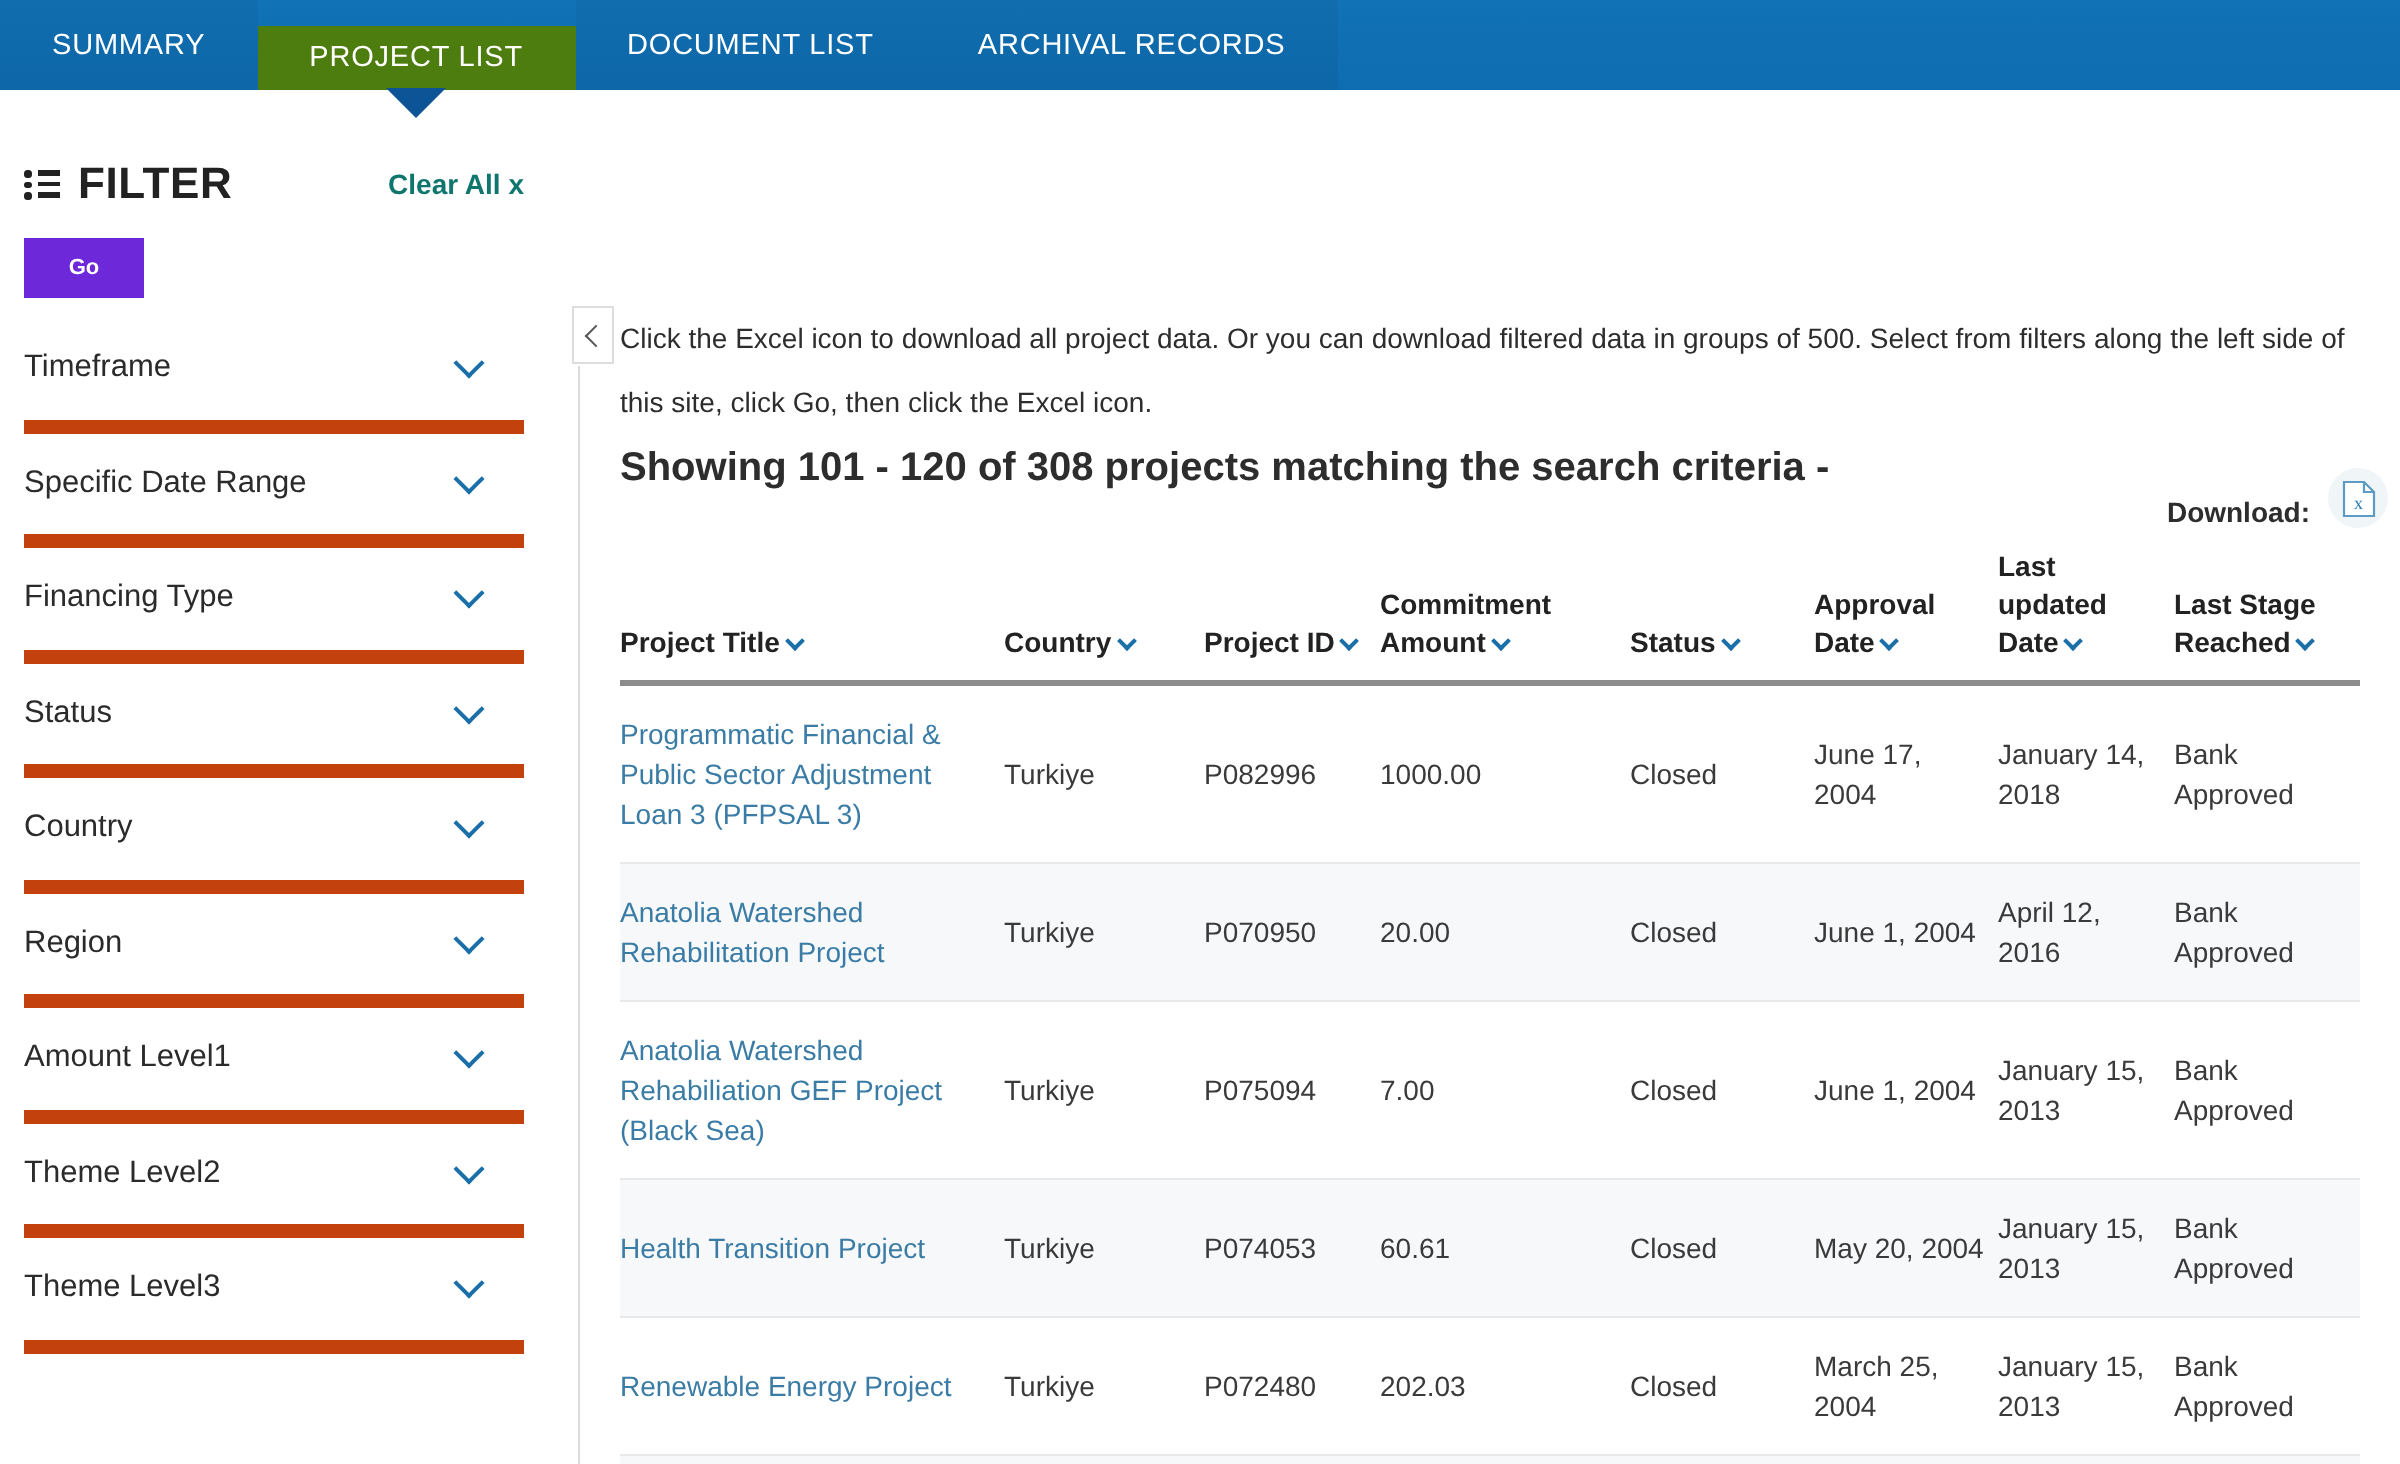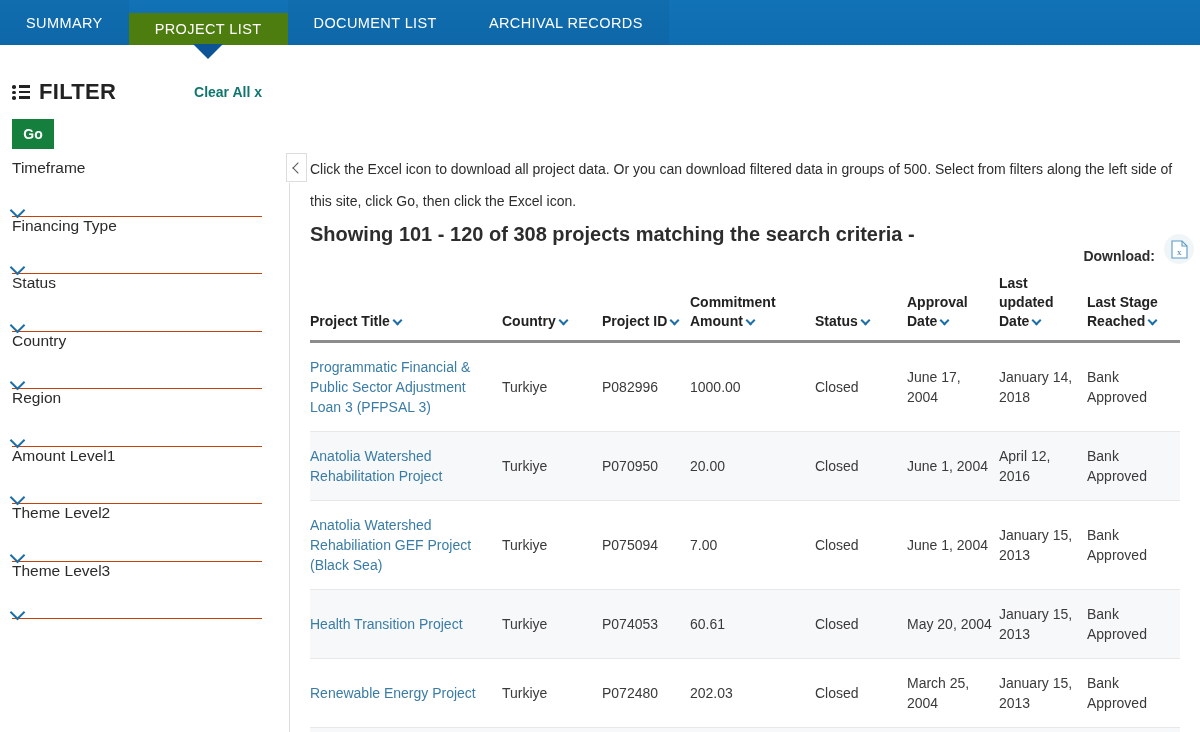--- a/index.html
+++ b/index.html
@@ -118,39 +118,39 @@
   .clear-all {
     color: #0f766e;
     font-size: 14px;
     font-weight: bold;
     cursor: pointer;
     padding-top: 5px;
     white-space: nowrap;
   }
   .go-btn {
     margin-top: 14px;
-    width: 42px; height: 30px;
-    background: #15803d;
+    width: 60px; height: 30px;
+    background: #6d28d9;
     color: #ffffff;
     border: none;
-    font-size: 14px;
+    font-size: 11px;
     font-weight: bold;
     font-family: "Liberation Sans", sans-serif;
     cursor: pointer;
     display: block;
   }
   .filter-items { margin-top: 10px; }
   .filter-item {
     display: flex;
+    align-items: center;
     justify-content: space-between;
     height: 57.5px;
-    border-bottom: 1px solid #c2410c;
+    border-bottom: 7px solid #c2410c;
     cursor: pointer;
     padding-right: 22px;
-    flex-direction: column;
   }
   .filter-item-label {
     font-size: 15.5px;
     color: #2b2b2b;
   }
   .chev {
     display: inline-block;
     width: 11px; height: 11px;
     border-right: 2.4px solid #1a6fa8;
     border-bottom: 2.4px solid #1a6fa8;
@@ -328,20 +328,24 @@
         <span class="filter-word">FILTER</span>
       </div>
       <div class="clear-all">Clear All x</div>
     </div>
 
     <button class="go-btn">Go</button>
 
     <div class="filter-items">
       <div class="filter-item">
         <span class="filter-item-label">Timeframe</span>
+        <span class="chev"></span>
+      </div>
+      <div class="filter-item">
+        <span class="filter-item-label">Specific Date Range</span>
         <span class="chev"></span>
       </div>
       <div class="filter-item">
         <span class="filter-item-label">Financing Type</span>
         <span class="chev"></span>
       </div>
       <div class="filter-item">
         <span class="filter-item-label">Status</span>
         <span class="chev"></span>
       </div>

